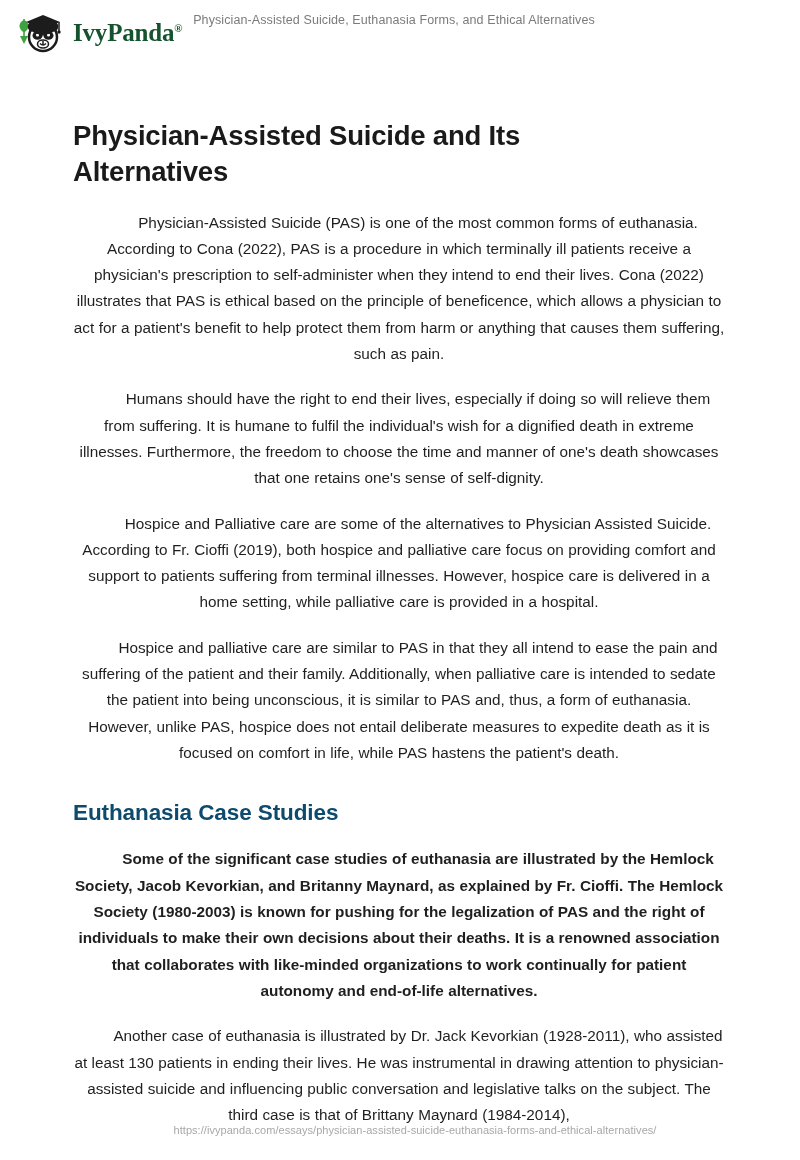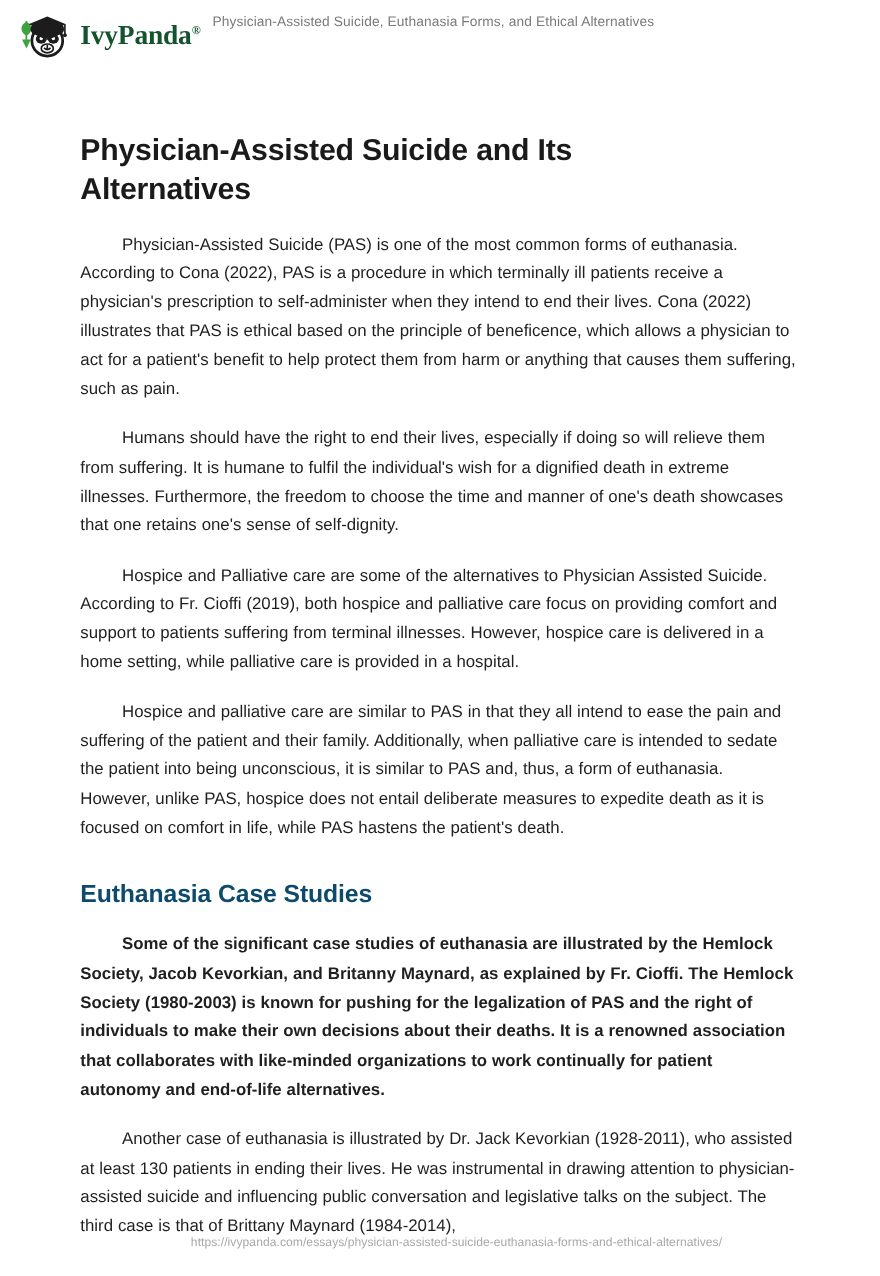--- a/index.html
+++ b/index.html
@@ -106,21 +106,21 @@
     color: #0c4a6e;
     letter-spacing: -0.1px;
   }
 
   p.para {
     font-size: 15.3px;
     line-height: 1.72;
     margin: 19px 0 0 0;
     color: #1f1f1f;
     text-indent: 38px;
-    text-align: left;
+    text-align: center;
     word-spacing: 0.2px;
   }
 
   .first-para {
     margin-top: 26px;
   }
 
   .after-heading {
     margin-top: 18px;
     font-weight: bold;

